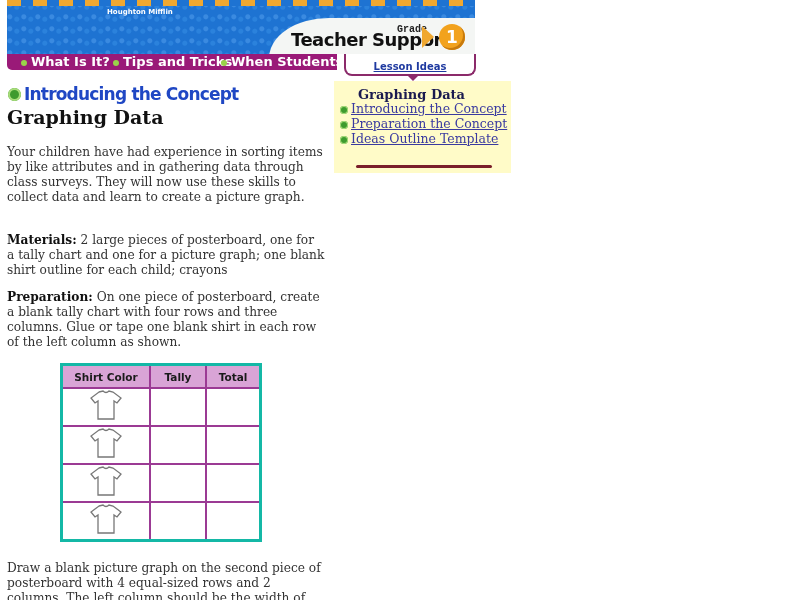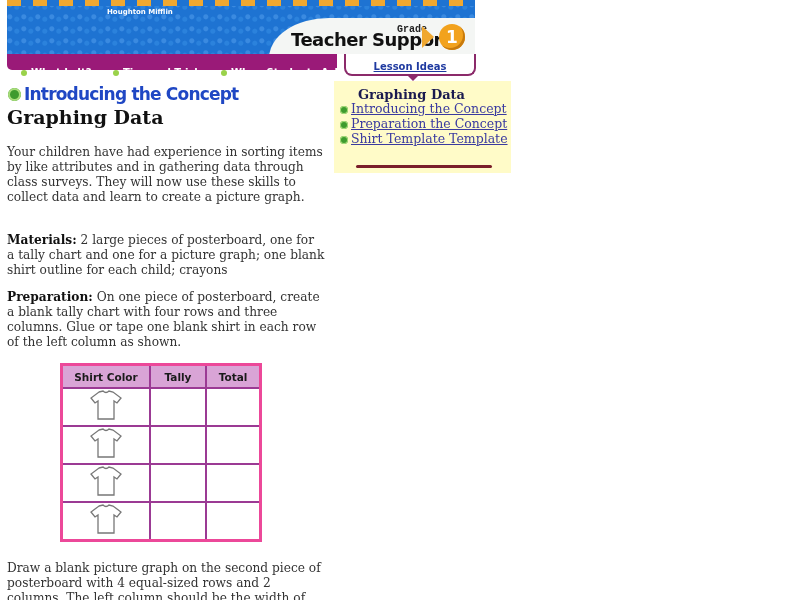--- a/index.html
+++ b/index.html
@@ -11,38 +11,38 @@
   .dashes { position:absolute; left:0; top:0; width:468px; height:6px;
     background: repeating-linear-gradient(90deg, #f0a830 0 14px, #1e73d2 14px 26px); }
   .curve { position:absolute; left:262px; top:18px; width:240px; height:60px; background:#f4f6f4; border-top-left-radius:60px 40px; }
   .hm { position:absolute; left:100px; top:8px; font-family:"DejaVu Sans", sans-serif; font-size:7px; color:#fff; font-weight:bold; }
   .math { position:absolute; left:42px; top:14px; font-family:"DejaVu Sans", sans-serif; font-size:28px; font-weight:bold; color:#fff; letter-spacing:-1px; text-shadow:1px 1px 0 #0a3c8c; }
   .ts { position:absolute; left:284px; top:29px; font-family:"DejaVu Sans", sans-serif; font-size:18px; font-weight:bold; color:#111; letter-spacing:-0.5px; }
   .grade { position:absolute; left:390px; top:24px; font-family:Liberation Mono, monospace; font-size:10px; font-weight:bold; color:#222; }
   .grade-arrow { position:absolute; left:415px; top:26px; width:0; height:0; border-top:11px solid transparent; border-bottom:11px solid transparent; border-left:12px solid #f0a830; }
   .grade-num { position:absolute; left:432px; top:24px; width:26px; height:26px; border-radius:50%; background:#f2a21d; color:#fff; font-family:"DejaVu Sans", sans-serif; font-weight:bold; font-size:17px; text-align:center; line-height:26px; box-shadow:inset -2px -2px 0 #c87a0c; }
   .navbar { position:absolute; left:0; top:54px; width:330px; height:16px; background:#9a1a78; border-bottom-left-radius:5px; }
-  .navitem { position:absolute; top:13px; font-family:"DejaVu Sans", sans-serif; font-size:10px; font-weight:bold; color:#fff; white-space:nowrap; cursor:pointer; }
+  .navitem { position:absolute; top:0; font-family:"DejaVu Sans", sans-serif; font-size:13px; font-weight:bold; color:#fff; white-space:nowrap; cursor:pointer; }
   .navitem .dot { display:inline-block; width:6px; height:6px; border-radius:50%; background:#9ad24a; margin-right:4px; vertical-align:middle; }
   .tab-lesson { position:absolute; left:337px; top:54px; width:132px; height:22px; background:#fff; border:2px solid #8b2a6a; border-top:none; border-radius:0 0 8px 8px; box-sizing:border-box; text-align:center; font-family:"DejaVu Sans", sans-serif; font-size:10px; font-weight:bold; color:#1f3aa0; line-height:26px;text-decoration:underline; }
   .tab-caret { position:absolute; left:401px; top:76px; width:0; height:0; border-left:5px solid transparent; border-right:5px solid transparent; border-top:5px solid #8b2a6a; }
 
   .concept-icon { position:absolute; left:8px; top:88px; width:13px; height:13px; border-radius:50%; background:#3e9b2e; box-shadow: inset 0 0 0 2px #a8dc7a; }
   .concept-title { position:absolute; left:24px; top:84px; font-family:"DejaVu Sans", sans-serif; font-size:17px; font-weight:bold; color:#1f47c4; letter-spacing:-0.8px; }
   .h1 { position:absolute; left:7px; top:106px; font-size:19px; font-weight:bold; color:#111; margin:0; }
   .para { position:absolute; left:7px; width:318px; font-size:12.2px; line-height:15px; color:#333; margin:0; }
   .para b { color:#111; }
 
   .side { position:absolute; left:334px; top:81px; width:177px; height:92px; background:#fffbc8; }
   .side-title { position:absolute; left:24px; top:6px; font-size:13px; font-weight:bold; color:#1a1a50; }
   .side-link { position:absolute; left:6px; font-size:12.5px; color:#3a3aa0; text-decoration:underline; white-space:nowrap; cursor:pointer; }
   .side-link .bullet { display:inline-block; width:8px; height:8px; border-radius:50%; background:#3e9b2e; margin-right:3px; vertical-align:middle; box-shadow: inset 0 0 0 1px #a8dc7a; }
   .side-rule { position:absolute; left:22px; top:84px; width:136px; height:3px; background:#7a1e2a; border-radius:2px; }
 
-  table.tally { position:absolute; left:60px; top:363px; border-collapse:collapse; border:3px solid #ec4899; }
+  table.tally { position:absolute; left:60px; top:363px; border-collapse:collapse; border:3px solid #14b8a6; }
   table.tally th { background:#d9a4d6; font-family:"DejaVu Sans", sans-serif; font-size:10.5px; font-weight:bold; color:#1a1a1a; height:21px; border:2px solid #9b3a94; padding:0; }
   table.tally td { height:36px; border:2px solid #9b3a94; padding:0; text-align:center; background:#fff; }
   .c1 { width:86px; } .c2 { width:54px; } .c3 { width:52px; }
 </style>
 </head>
 <body>
 
 <div class="banner">
   <div class="banner-top">
     <div class="dashes"></div>
@@ -109,15 +109,15 @@
       </tr>
   </tbody>
 </table>
 
 <p class="para" style="top:561px">Draw a blank picture graph on the second piece of posterboard with 4 equal-sized rows and 2 columns. The left column should be the width of</p>
 
 <div class="side">
   <div class="side-title">Graphing Data</div>
   <div class="side-link" style="top:20px"><span class="bullet"></span><span>Introducing the Concept</span></div>
   <div class="side-link" style="top:35px"><span class="bullet"></span><span>Preparation the Concept</span></div>
-  <div class="side-link" style="top:50px"><span class="bullet"></span><span>Shirt Template Template</span></div>
+  <div class="side-link" style="top:50px"><span class="bullet"></span><span>Ideas Outline Template</span></div>
   <div class="side-rule"></div>
 </div>
 
 </body></html>

